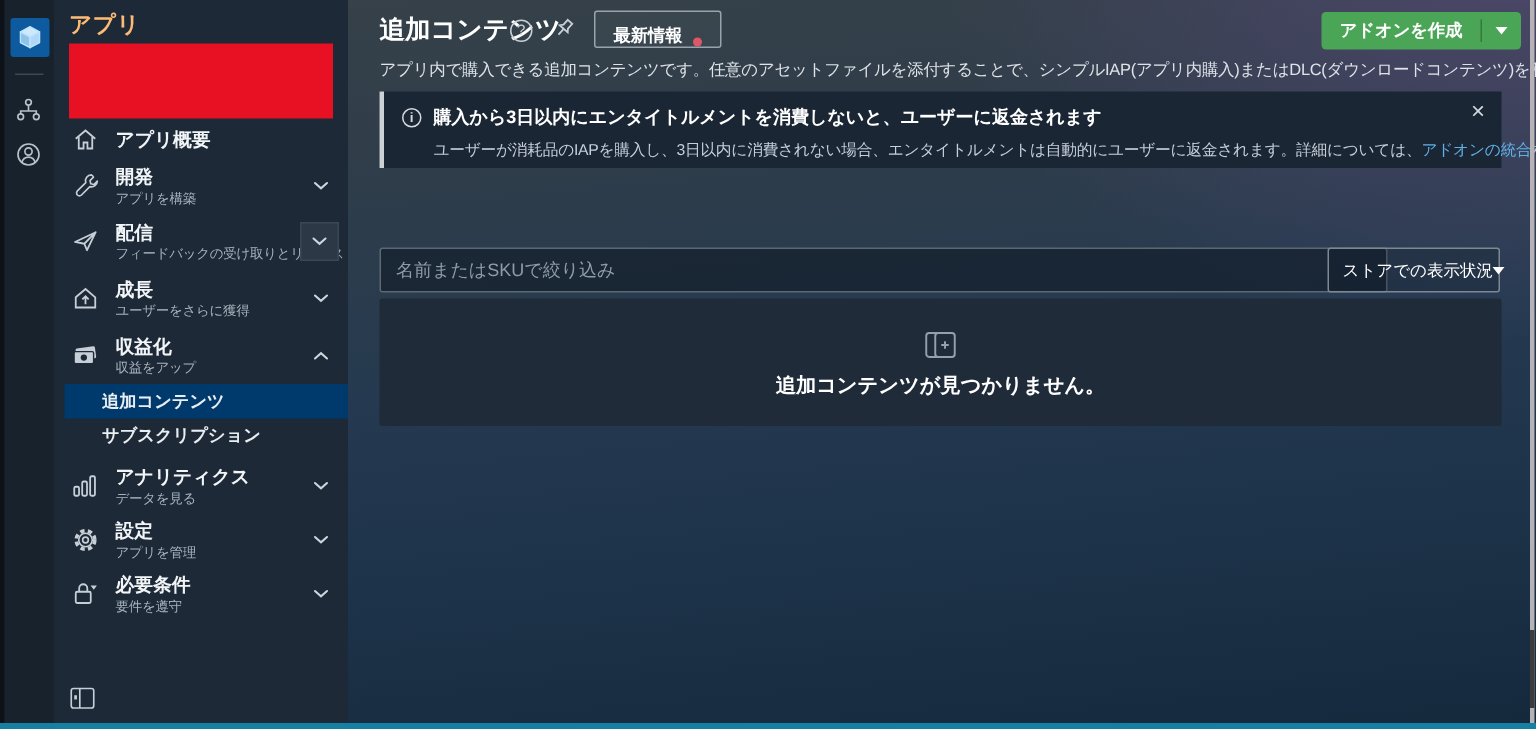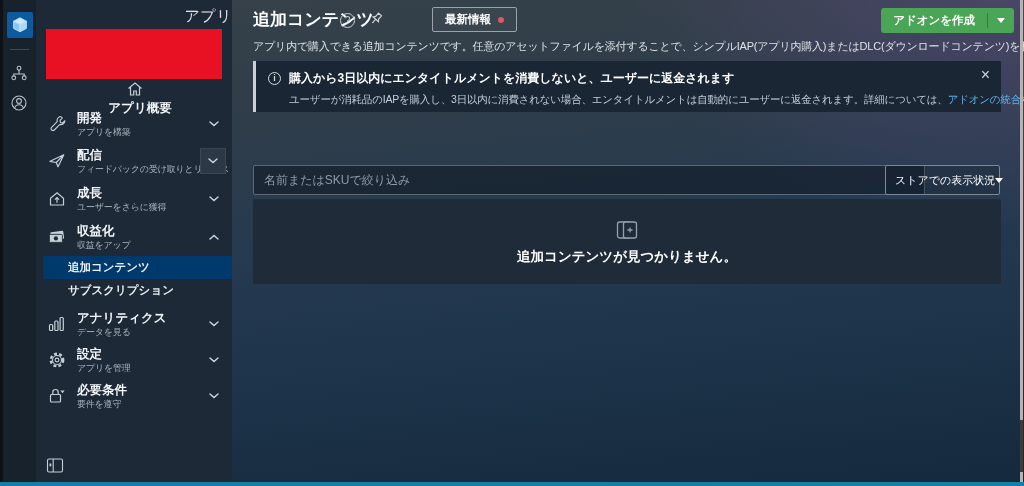--- a/index.html
+++ b/index.html
@@ -21,25 +21,25 @@
   #rail { position:absolute; left:3px; top:0; width:33px; height:100%; background:#18222d; z-index:2; }
   .rail-tile { position:absolute; left:4px; top:12px; width:26px; height:26px; background:#0d5a9e; border-radius:2px;
     display:flex; align-items:center; justify-content:center; }
   .rail-div { position:absolute; left:7px; top:49px; width:19px; height:1px; background:#3d4854; }
   .rail-ic { position:absolute; left:7px; color:#b9c2cc; }
   .rail-ic.org { top:64px; }
   .rail-ic.account { top:94px; }
 
   
   #sidebar { position:absolute; left:36px; top:0; width:196px; height:100%; background:#1d2936; z-index:2; }
-  .sb-title { margin:7px 0 0 10px; font-size:15px; font-weight:normal; color:#e5e5e5; letter-spacing:.5px;text-align:right; }
+  .sb-title { margin:7px 0 0 10px; font-size:15px; font-weight:bold; color:#fdba74; letter-spacing:.5px; }
   .redblock { position:absolute; left:10px; top:29px; width:176px; height:50px; background:#e81123; }
   .sb-nav { position:absolute; top:80px; left:0; right:0; }
   .sb-item { position:relative; display:flex; align-items:center; padding-left:12px; cursor:pointer; }
-  .sb-item.h26 { height:26px;flex-direction:column; }
+  .sb-item.h26 { height:26px; }
   .sb-item.h38 { height:38px; }
   .sb-item.h36 { height:36px;align-items:center; }
   .sb-item .ic { width:20px; margin-right:9px; color:#c6cfd8; flex:none; }
   .sb-txt { min-width:0; }
   .lbl { font-size:12.5px; font-weight:bold; color:#f2f5f8; line-height:15px; white-space:nowrap; }
   .sub { font-size:9px; color:#a7b2bd; line-height:11px; margin-top:1px; white-space:nowrap; letter-spacing:-.2px; }
   .chev { position:absolute; right:13px; top:50%; transform:translateY(-50%); color:#cdd5dd; }
   .chev.up svg { transform:rotate(180deg); }
   .chev-box { position:absolute; right:6px; top:50%; transform:translateY(-50%); width:26px; height:26px;
     background:#2c3845; border:1px solid #3a4654; display:flex; align-items:center; justify-content:center; color:#cdd5dd; cursor:pointer; }
@@ -53,22 +53,22 @@
   #main { position:absolute; left:232px; top:0; width:792px; height:100%;
     background:
       radial-gradient(620px 420px at 97% -5%, rgba(96,77,130,0.55), rgba(96,77,130,0) 60%),
       linear-gradient(175deg, #364149 0%, #2f3d4a 22%, #253a50 48%, #1d3349 72%, #15293d 100%);
   }
   .page-title { position:absolute; left:21px; top:8px; font-size:17px; font-weight:bold; color:#fff; }
   .help-ic { position:absolute; left:108px; top:13px; width:15px; height:15px; border:1px solid #c9d1d8;
     border-radius:50%; color:#c9d1d8; font-size:10px; line-height:13px; text-align:center; cursor:pointer; }
   .pin-ic { position:absolute; left:136px; top:11px; color:#c9d1d8; cursor:pointer; }
   .whatsnew { position:absolute; left:164px; top:7px; height:25px; border:1px solid #9aa3ab; border-radius:2px;
-    display:flex; align-items:center; gap:7px; padding:0 12px; color:#fff; font-size:11.5px; font-weight:bold;
-    background:rgba(255,255,255,0.03); cursor:pointer;margin-left:36px; }
+    display:flex; align-items:flex-end; gap:7px; padding:0 12px; color:#fff; font-size:11.5px; font-weight:bold;
+    background:rgba(255,255,255,0.03); cursor:pointer; }
   .dot { width:6px; height:6px; border-radius:50%; background:#dd5866; }
   .create-btn { position:absolute; right:10px; top:8px; height:25px; display:flex; border-radius:3px; overflow:hidden;
     background:#4ba556; color:#fff; cursor:pointer;align-items:center; }
   .create-main { padding:0 12px; font-size:11.5px; font-weight:bold; display:flex; align-items:center;
     border-right:1px solid rgba(0,0,0,0.28); }
   .create-caret { width:26px; display:flex; align-items:center; justify-content:center; }
   .caret-down { width:0; height:0; border-left:4px solid transparent; border-right:4px solid transparent;
     border-top:5px solid currentColor; }
   .subtitle { position:absolute; left:21px; top:39px; font-size:11px; letter-spacing:-.2px; color:#dde3e8; white-space:nowrap; }
 

